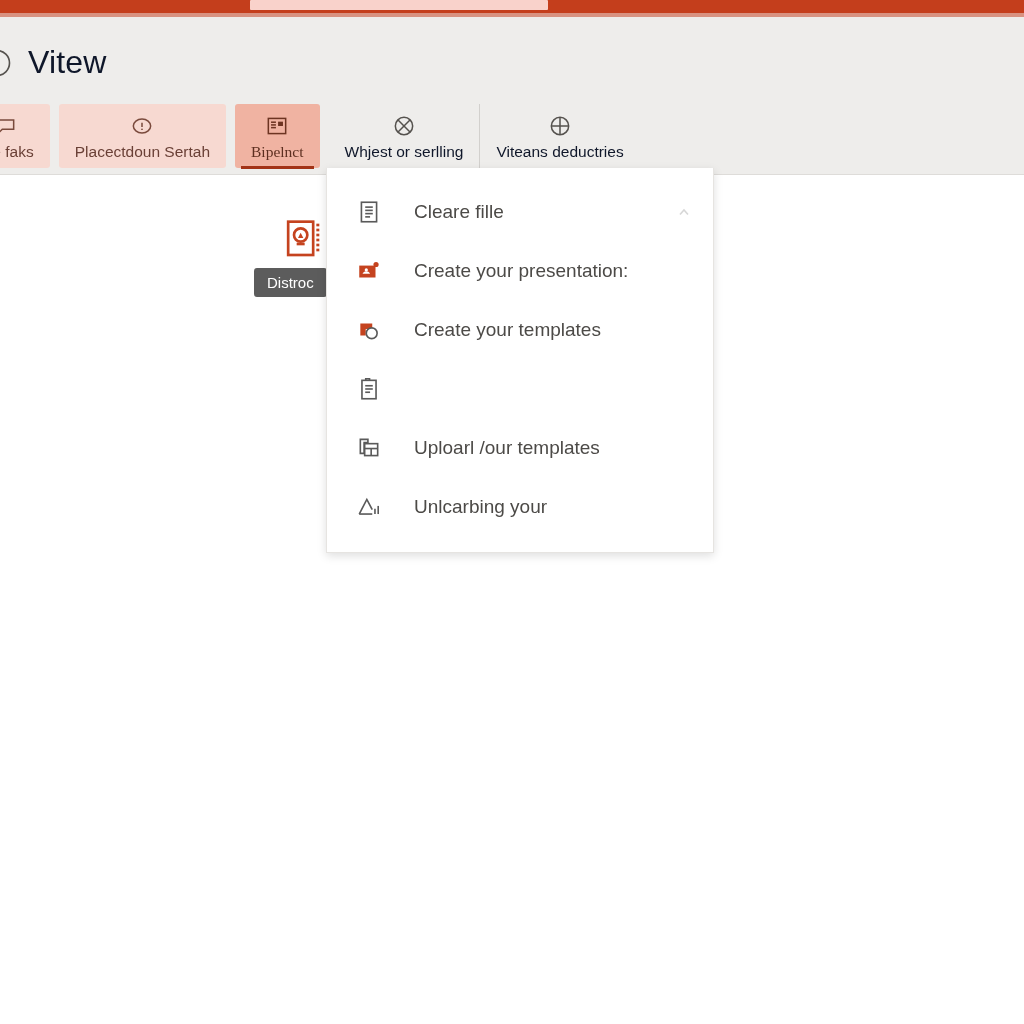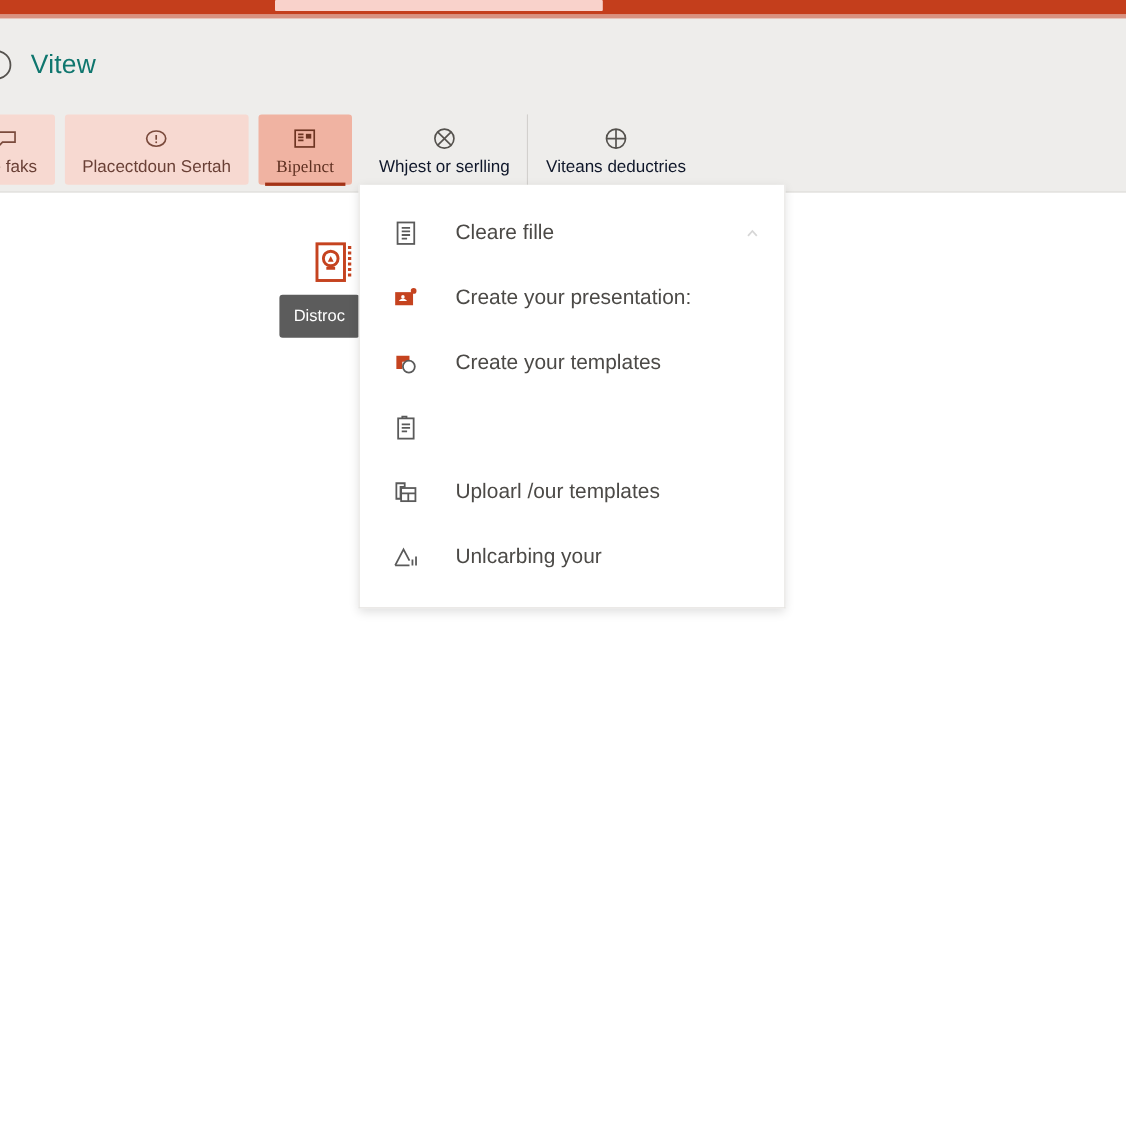--- a/index.html
+++ b/index.html
@@ -67,22 +67,22 @@
     display: flex;
     align-items: center;
     gap: 16px;
   }
   #view-icon {
     width: 30px;
     height: 30px;
     flex: 0 0 auto;
   }
   #view-label {
-    font-size: 24px;
-    color: #0f766e;
+    font-size: 32px;
+    color: #0f172a;
     letter-spacing: .2px;
     white-space: nowrap;
   }
 
   
   #tabstrip {
     position: absolute;
     left: -40px;
     top: 104px;
     height: 66px;
@@ -143,21 +143,21 @@
     position: absolute;
     left: 284px;
     top: 218px;
     width: 40px;
     height: 44px;
   }
   #canvas-tooltip {
     position: absolute;
     left: 254px;
     top: 268px;
-    height: 39px;
+    height: 29px;
     background: #5c5c5c;
     border-radius: 3px;
     display: flex;
     align-items: center;
     padding: 0 13px;
     box-sizing: border-box;
     overflow: hidden;
   }
   #canvas-tooltip span {
     font-size: 15px;

